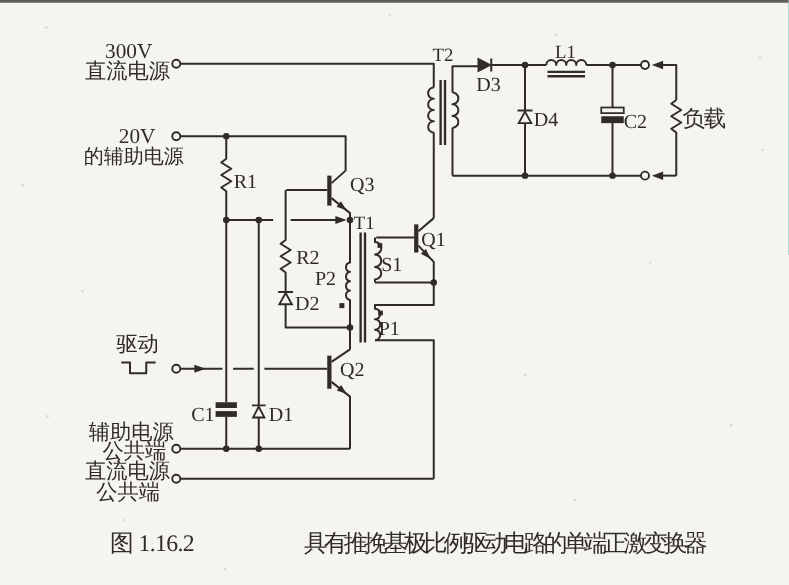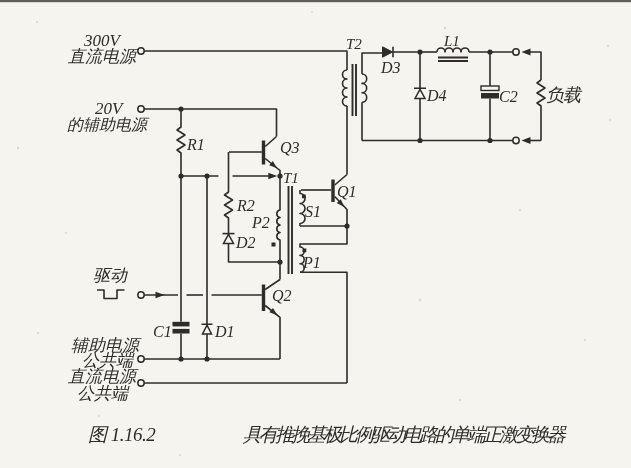--- a/index.html
+++ b/index.html
@@ -1,16 +1,16 @@
 <!DOCTYPE html>
 <html><head>
 <meta charset="utf-8">
 <style>
   html,body{margin:0;padding:0;background:#e9e7e1;}
-  .page{width:631px;height:468px;background:#14b8a6;position:relative;overflow:hidden;font-style:italic;}
+  .page{width:631px;height:468px;background:#14b8a6;position:relative;overflow:hidden;}
   svg{display:block;}
   text{font-family:"Liberation Serif","DejaVu Serif",serif;fill:#2e2b28;}
   .cn{font-size:17px;}
   .cn-sm{font-size:16px;}
   .comp{font-size:16px;}
   .comp-sm{font-size:15px;}
   .cap-pre{font-size:19px;letter-spacing:-0.5px;}
   .cap{font-size:19px;letter-spacing:-3px;}
   .load-lb{font-size:18px;letter-spacing:-1px;}
   .w{stroke:#2e2b28;stroke-width:1.6;fill:none;stroke-linejoin:round;stroke-linecap:butt;}

